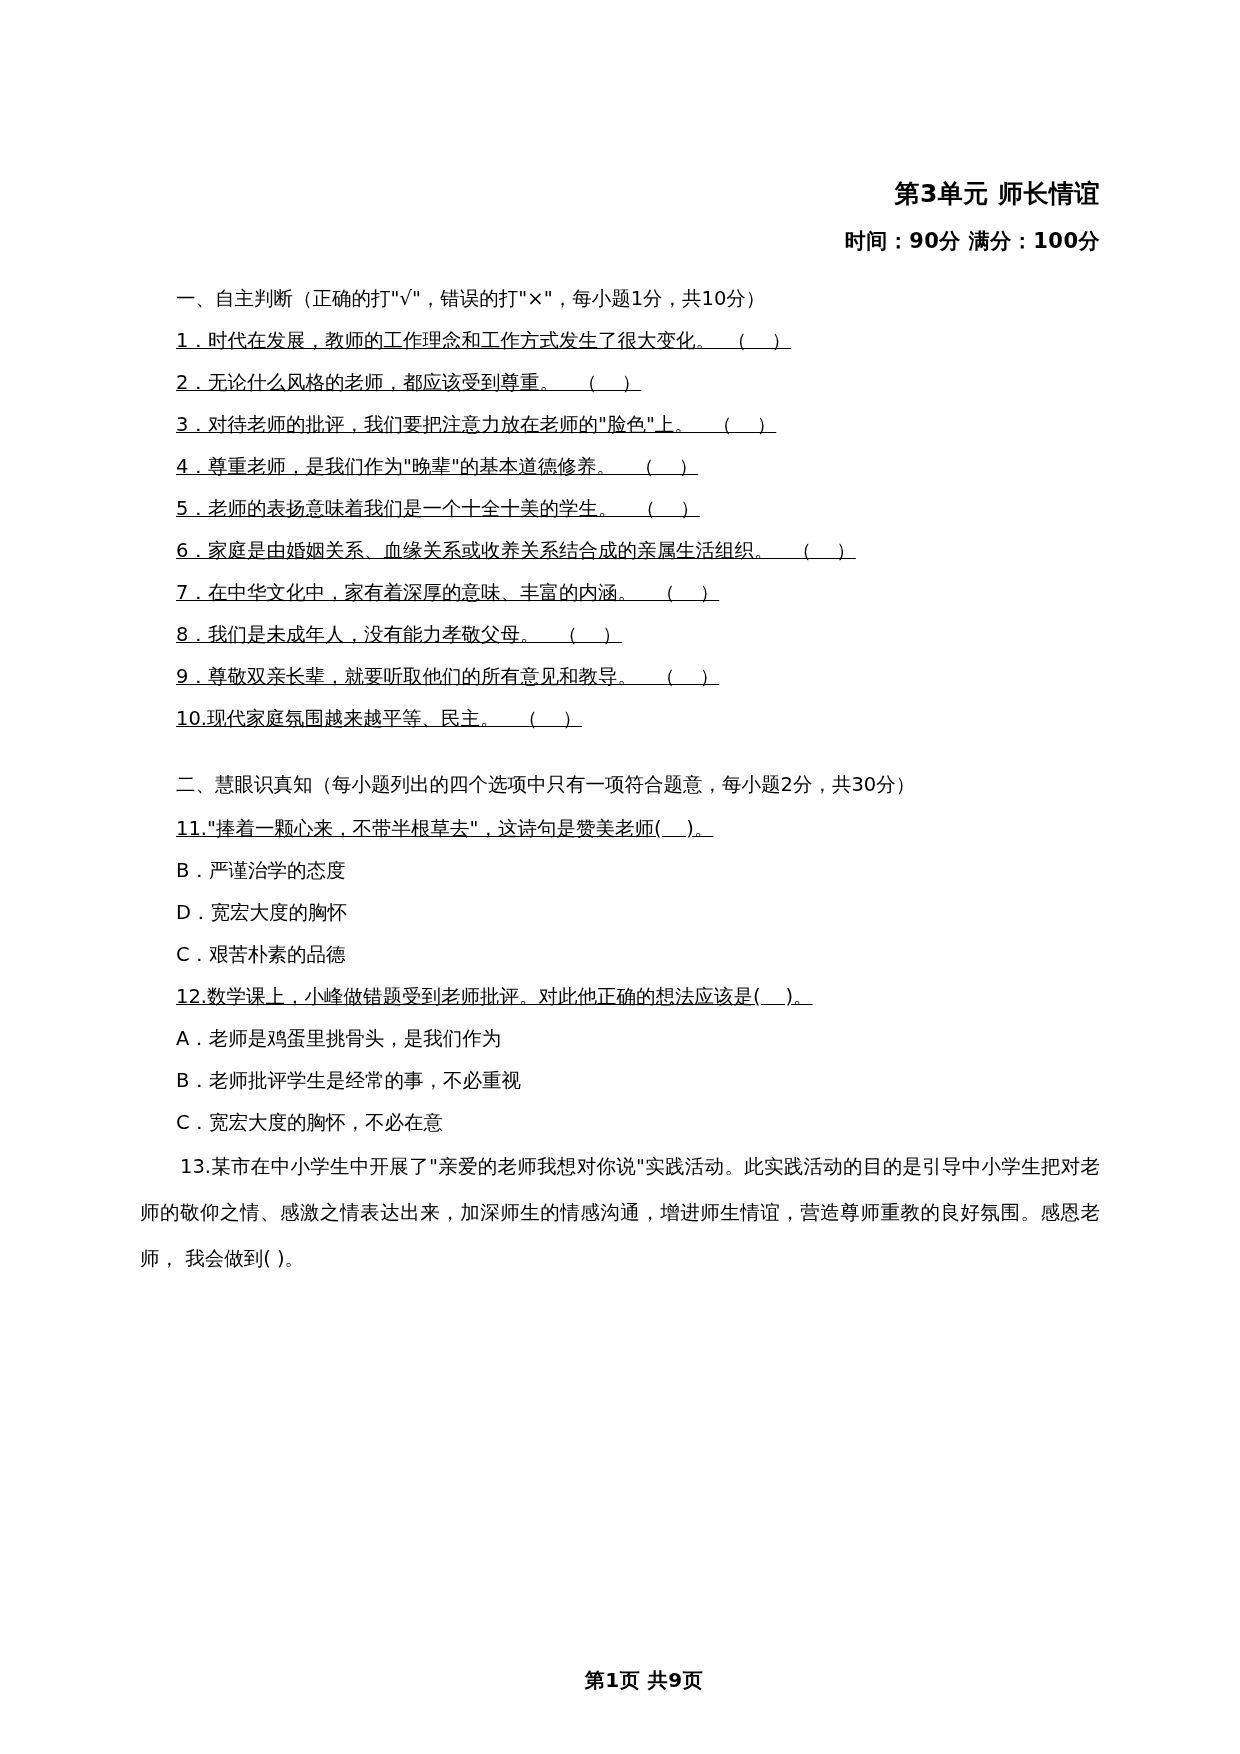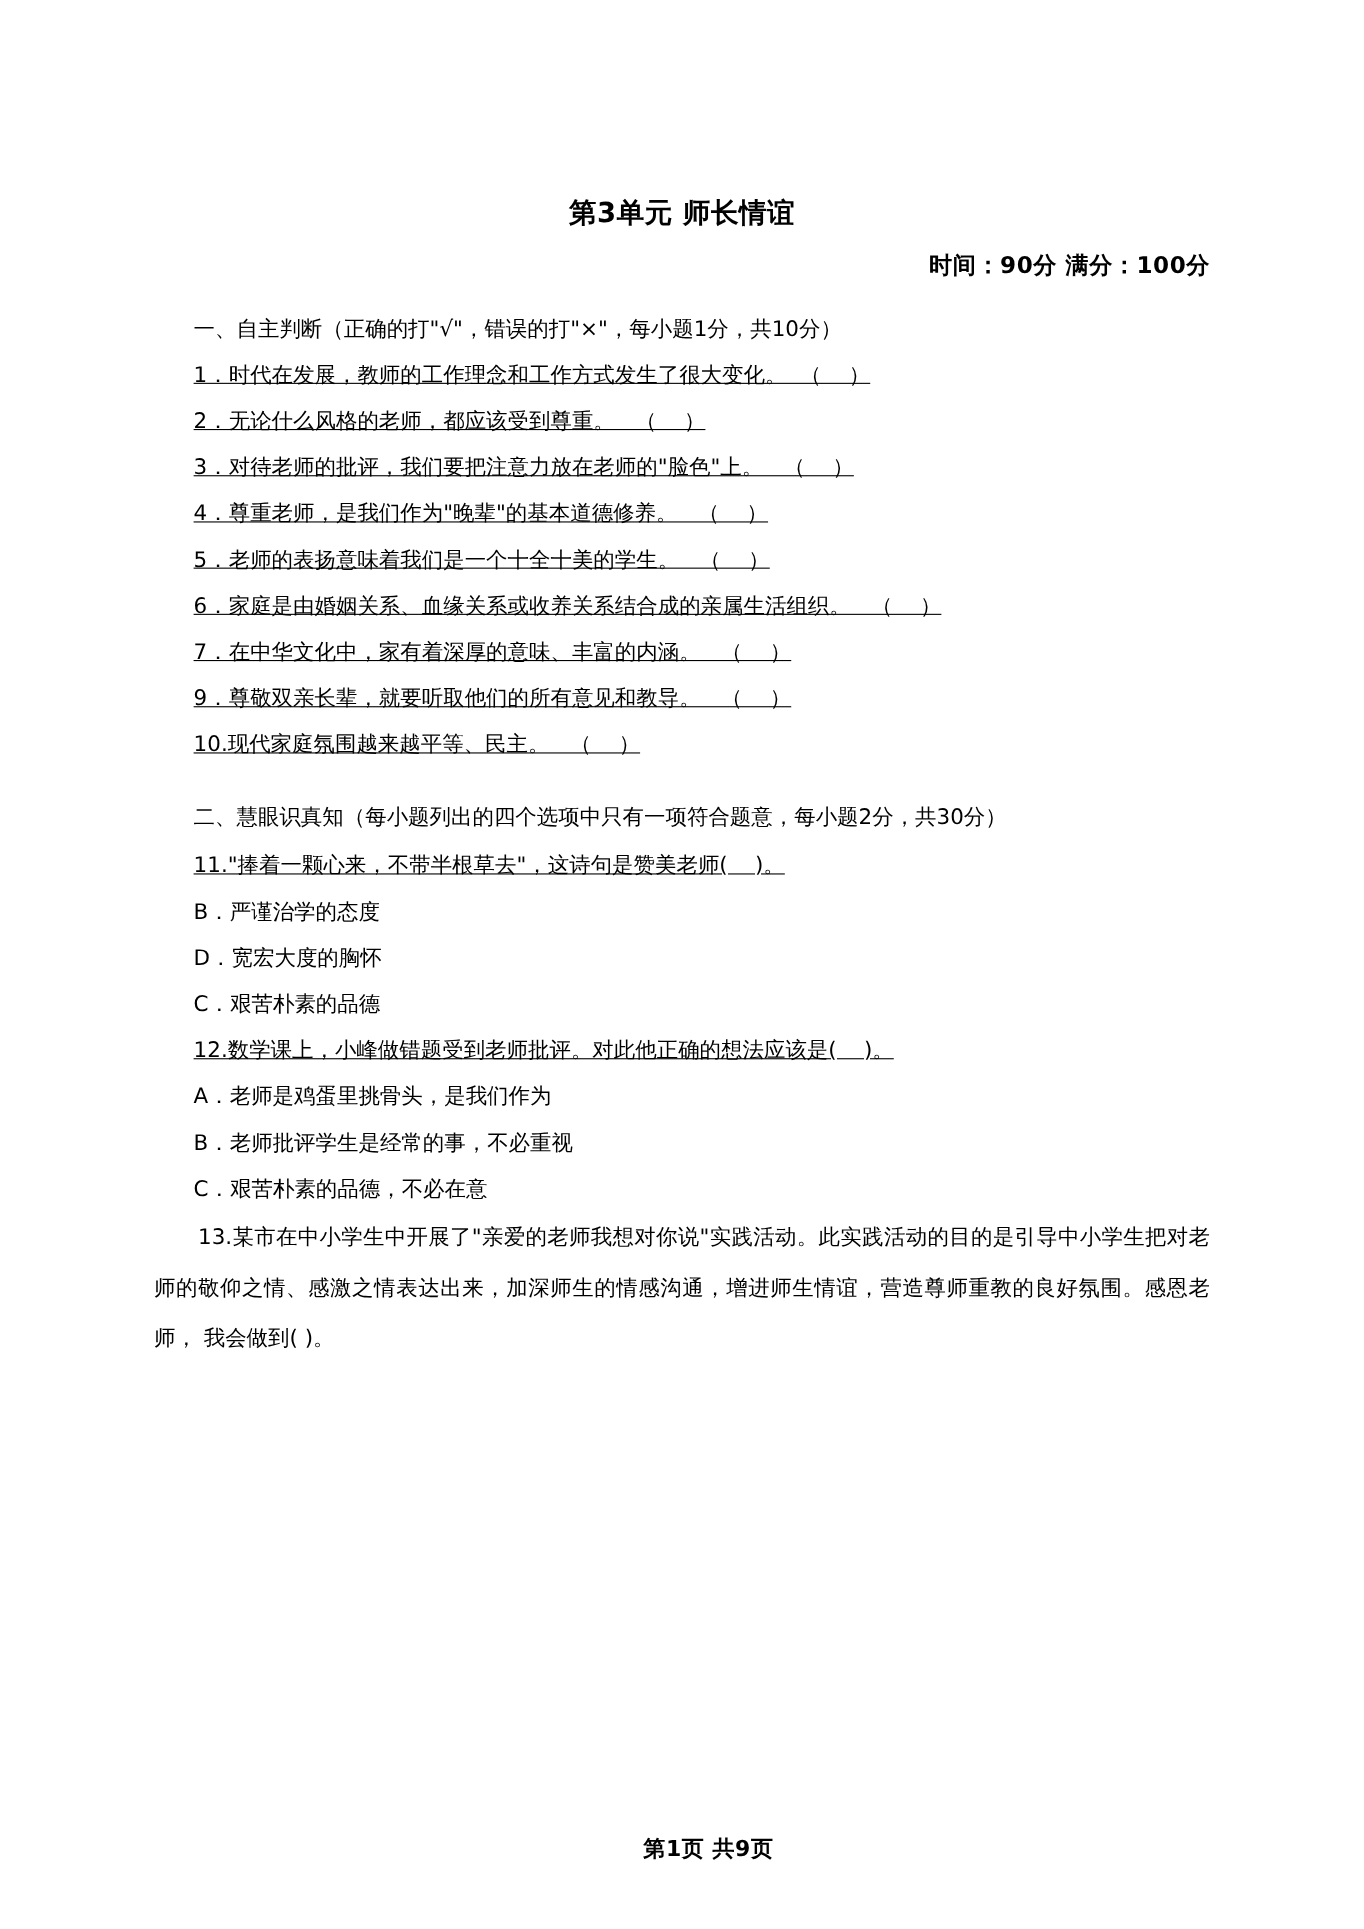--- a/index.html
+++ b/index.html
@@ -21,21 +21,21 @@
     box-sizing: border-box;
     overflow: hidden;
   }
   .content {
     position: absolute;
     left: 140px;
     top: 0;
     width: 960px;
   }
   .doc-title {
-    text-align: center;
+    text-align: right;
     font-size: 25px;
     font-weight: bold;
     letter-spacing: 0.5px;
     margin-top: 176px;
     line-height: 1.4;
   }
   .doc-subtitle {
     text-align: right;
     font-size: 21px;
     font-weight: bold;
@@ -102,33 +102,34 @@
 
     <div class="section-heading">一、自主判断（正确的打"√"，错误的打"×"，每小题1分，共10分）</div>
 
     <div class="q-line">1．时代在发展，教师的工作理念和工作方式发生了很大变化。  （    ）</div>
     <div class="q-line">2．无论什么风格的老师，都应该受到尊重。   （    ）</div>
     <div class="q-line">3．对待老师的批评，我们要把注意力放在老师的"脸色"上。   （    ）</div>
     <div class="q-line">4．尊重老师，是我们作为"晚辈"的基本道德修养。   （    ）</div>
     <div class="q-line">5．老师的表扬意味着我们是一个十全十美的学生。   （    ）</div>
     <div class="q-line">6．家庭是由婚姻关系、血缘关系或收养关系结合成的亲属生活组织。   （    ）</div>
     <div class="q-line">7．在中华文化中，家有着深厚的意味、丰富的内涵。   （    ）</div>
+    <div class="q-line">8．我们是未成年人，没有能力孝敬父母。   （    ）</div>
     <div class="q-line">9．尊敬双亲长辈，就要听取他们的所有意见和教导。   （    ）</div>
     <div class="q-line">10.现代家庭氛围越来越平等、民主。   （    ）</div>
 
     <div class="section-heading-2">二、慧眼识真知（每小题列出的四个选项中只有一项符合题意，每小题2分，共30分）</div>
 
     <div class="q-line">11."捧着一颗心来，不带半根草去"，这诗句是赞美老师(    )。</div>
     <div class="opt-line">B．严谨治学的态度</div>
     <div class="opt-line">D．宽宏大度的胸怀</div>
     <div class="opt-line">C．艰苦朴素的品德</div>
 
     <div class="q-line">12.数学课上，小峰做错题受到老师批评。对此他正确的想法应该是(    )。</div>
     <div class="opt-line">A．老师是鸡蛋里挑骨头，是我们作为</div>
     <div class="opt-line">B．老师批评学生是经常的事，不必重视</div>
-    <div class="opt-line">C．艰苦朴素的品德，不必在意</div>
+    <div class="opt-line">C．宽宏大度的胸怀，不必在意</div>
 
     <div class="q-para">13.某市在中小学生中开展了"亲爱的老师我想对你说"实践活动。此实践活动的目的是引导中小学生把对老师的敬仰之情、感激之情表达出来，加深师生的情感沟通，增进师生情谊，营造尊师重教的良好氛围。感恩老师， 我会做到(    )。</div>
 
   </div>
 
   <div class="footer">第1页 共9页</div>
 </div>
 
 </body></html>

